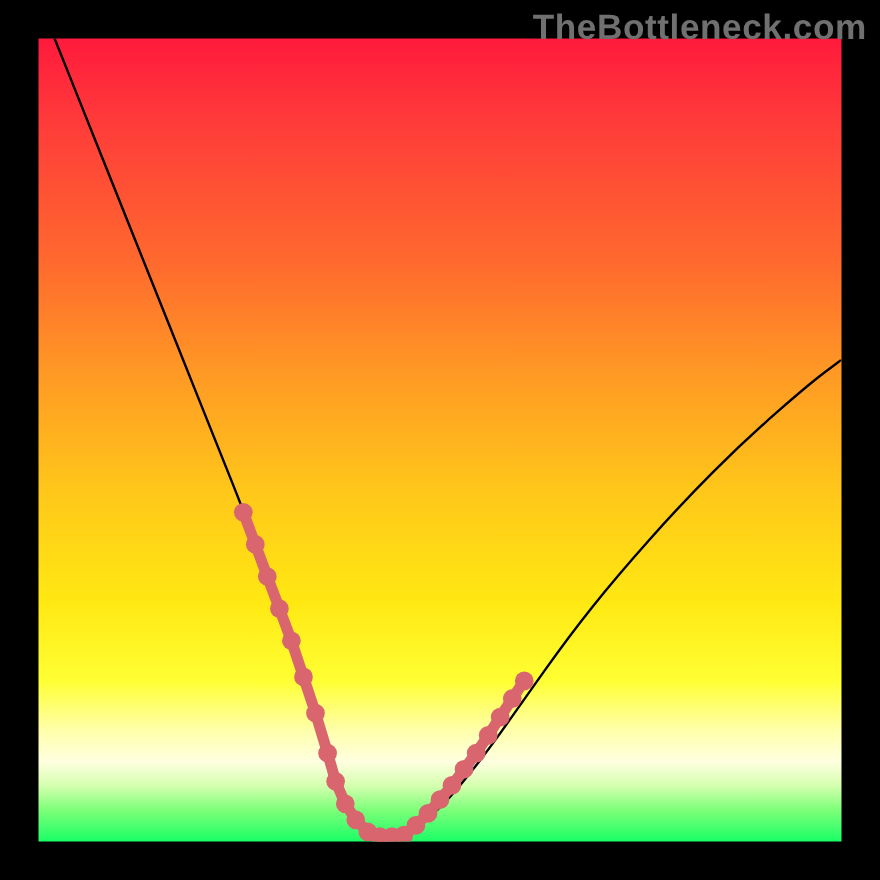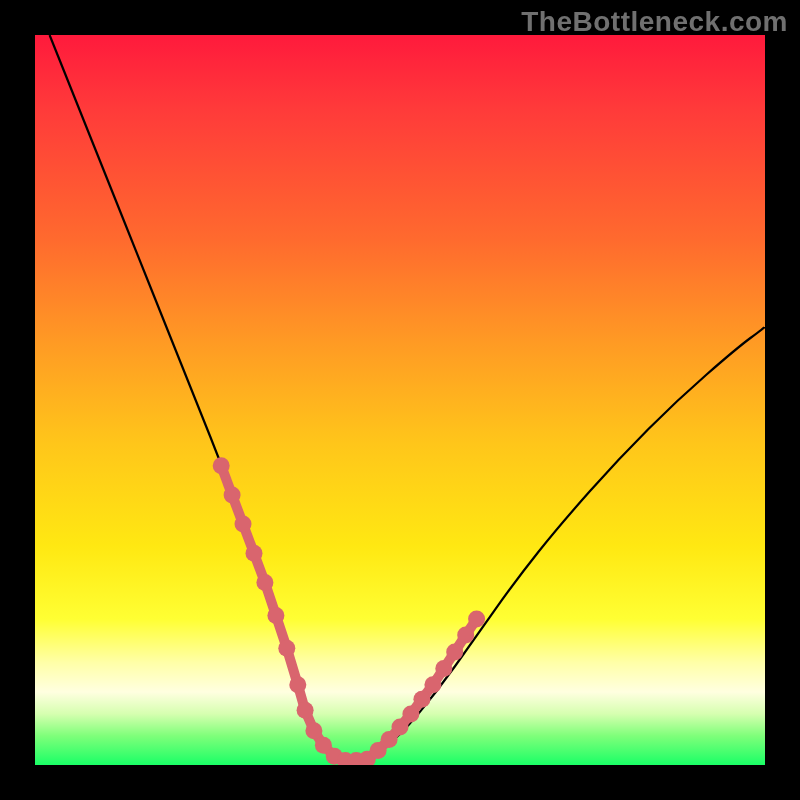--- a/index.html
+++ b/index.html
@@ -39,21 +39,21 @@
       #d6ffb0 93%,
       #7fff7a 96%,
       #1aff66 100%
     );
   }
   .watermark {
     position: absolute;
     top: 6px;
     right: 12px;
     font-family: Arial, Helvetica, sans-serif;
-    font-size: 28px;
+    font-size: 32px;
     font-weight: 600;
     color: #707070;
     letter-spacing: 0.5px;
   }
   svg.curve {
     position: absolute;
     left: 0;
     top: 0;
   }
 </style>

